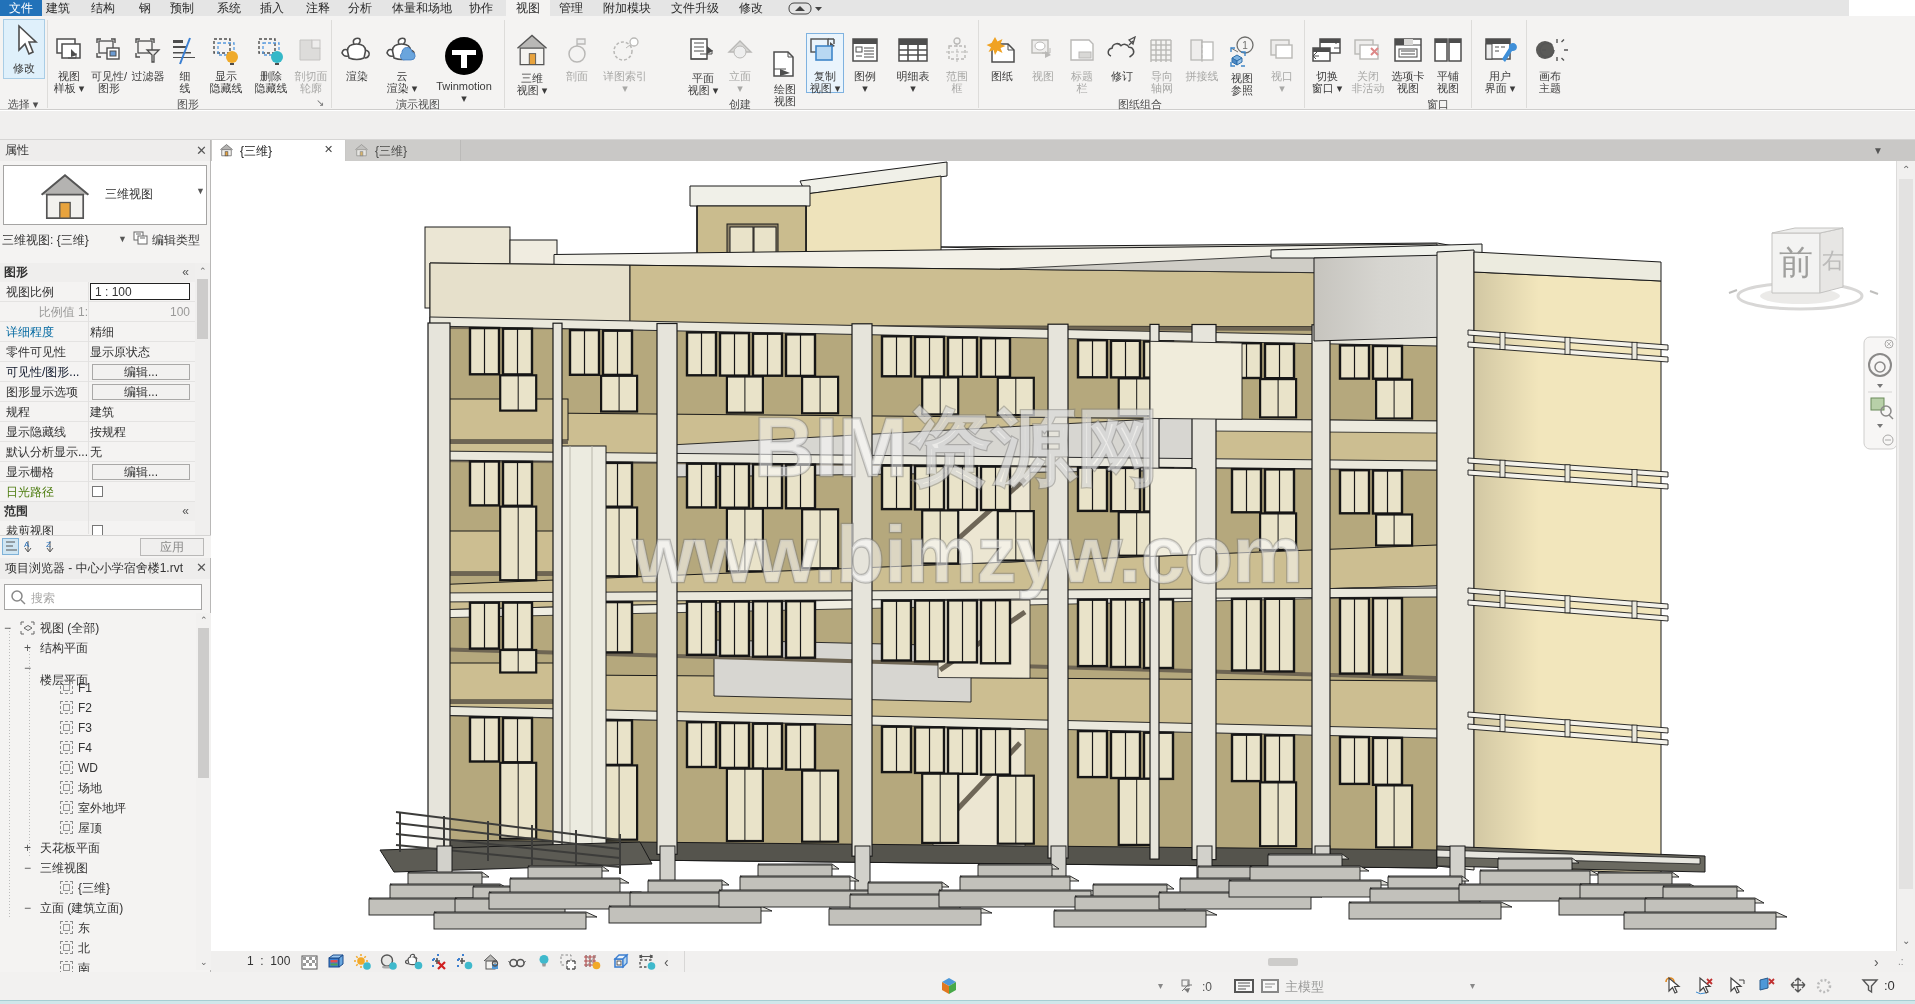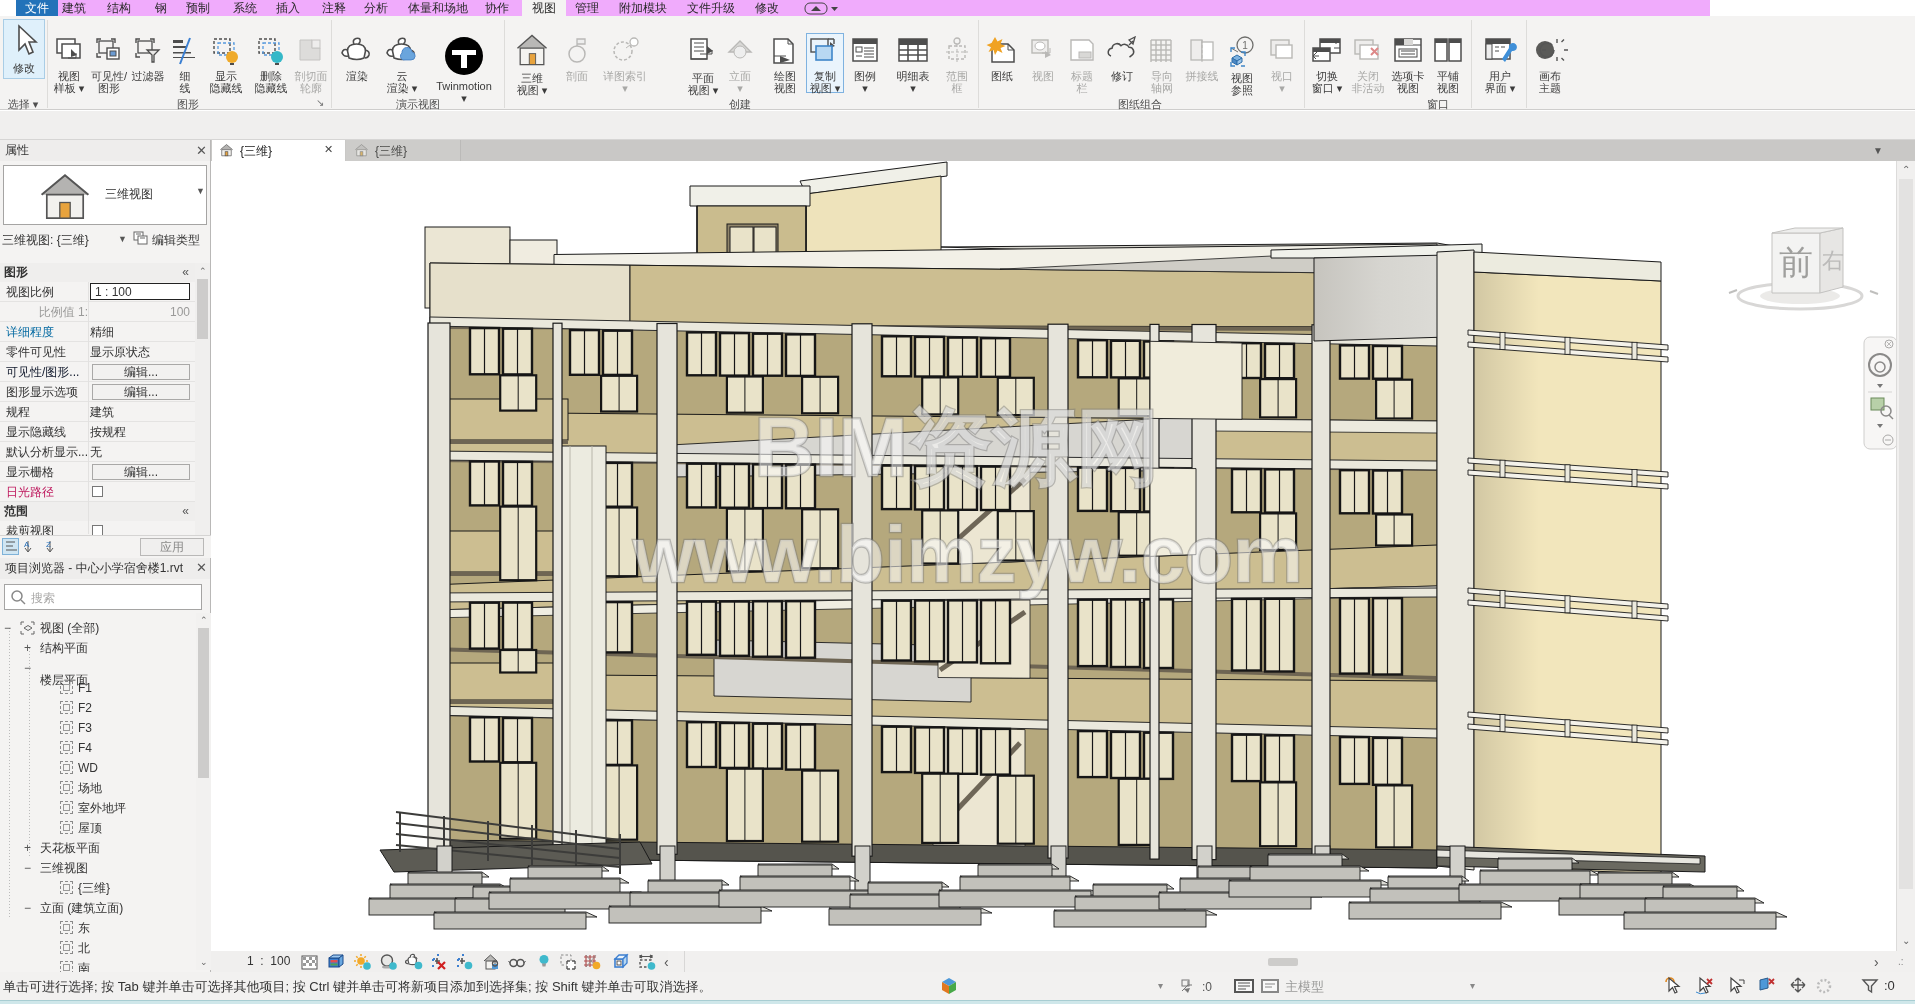--- a/index.html
+++ b/index.html
@@ -1,20 +1,20 @@
 <!DOCTYPE html>
 <html><head><meta charset="utf-8">
 <style>
 *{margin:0;padding:0;box-sizing:border-box;}
 html,body{width:1915px;height:1004px;overflow:hidden;background:#fff;
  font-family:"Liberation Sans",sans-serif;}
 .abs{position:absolute;}
 #app{position:relative;width:1915px;height:1004px;}
 
-#tabbar{left:16px;top:0;width:1694px;height:16px;background:#f0abfc;font-size:12px;color:#2b2b2b;}
+#tabbar{left:0;top:0;width:1849px;height:16px;background:#e5e5e5;font-size:12px;color:#2b2b2b;}
 .tab{position:absolute;top:0;height:16px;line-height:16px;white-space:nowrap;}
 #filetab{left:0;top:0;width:42px;height:16px;background:#2272b9;color:#fff;text-align:center;line-height:16px;font-size:12px;}
 #activetab{position:absolute;left:506px;top:0;width:44px;height:16px;background:#f4f3f2;text-align:center;line-height:16px;}
 
 #ribbon{left:0;top:16px;width:1915px;height:94px;background:#f4f3f2;border-bottom:1px solid #cecdcc;}
 .rsep{position:absolute;top:4px;width:1px;height:88px;background:#dddcda;}
 .glabel{position:absolute;top:81px;height:13px;font-size:11px;color:#4e4e4e;text-align:center;}
 .rbtn{position:absolute;font-size:11px;color:#3b3b3b;text-align:center;line-height:12px;}
 .rbtn .ric{margin:0 auto;}
 .gray{color:#a8a8a6;}
@@ -206,21 +206,21 @@
           </svg></div>
         <div style="margin-top:4px">平面<br>视图&nbsp;▾</div>
       </div>
       <div class="rbtn gray" style="left:720px;top:20px;width:40px;">
         <div class="ric"><svg width="30" height="30" viewBox="0 0 30 30">
             <path d="M4 16 L15 5 L26 16 Z" fill="#d9d8d6" stroke="#b9b8b6" stroke-width="1.4"></path>
             <path d="M15 16 m-6 0 a6 6 0 1 0 12 0 a6 6 0 1 0 -12 0" fill="#eee" stroke="#b9b8b6"></path>
           </svg></div>
         <div style="margin-top:2px">立面<br>▾</div>
       </div>
-      <div class="rbtn" style="left:764px;top:20px;width:42px;">
+      <div class="rbtn" style="left:764px;top:33px;width:42px;">
         <div class="ric"><svg width="30" height="30" viewBox="0 0 30 30">
             <path d="M4 3 h14 l5 5 v19 h-19 z" fill="#fff" stroke="#4d4d4d" stroke-width="1.5"></path>
             <path d="M18 3 v5 h5" fill="none" stroke="#4d4d4d"></path>
             <path d="M4 20 h12" stroke="#4d4d4d"></path>
             <path d="M10 20 l10 4 -10 3 z" fill="#4d4d4d"></path>
           </svg></div>
         <div style="margin-top:2px">绘图<br>视图</div>
       </div>
       <div style="position:absolute;left:806px;top:17px;width:38px;height:60px;border:1px solid #7fb2e0;background:#eaf4fc;"></div>
       <div class="rbtn" style="left:806px;top:20px;width:38px;">
@@ -462,21 +462,21 @@
         <div class="pname" style="color:#333">默认分析显示...</div>
         <div class="pval" style="color:#333">无</div>
       </div>
       <div class="gridline" style="top:321px;"></div>
       <div class="prow" style="top:322px;">
         <div class="pname" style="color:#333">显示栅格</div>
         <div class="pbtnv">编辑...</div>
       </div>
       <div class="gridline" style="top:341px;"></div>
       <div class="prow" style="top:342px;">
-        <div class="pname" style="color:#be185d">日光路径</div>
+        <div class="pname" style="color:#4d7c0f">日光路径</div>
         <div style="position:absolute;left:92px;top:4px;width:11px;height:11px;border:1px solid #777;background:#fff;"></div>
       </div>
       <div class="gridline" style="top:361px;"></div>
       <div class="sect" style="top:362px;">范围<span style="position:absolute;right:6px;font-weight:normal;color:#555;">«</span></div>
       <div class="prow" style="top:381px;">
         <div class="pname" style="color:#333">裁剪视图</div>
         <div style="position:absolute;left:92px;top:4px;width:11px;height:11px;border:1px solid #777;background:#fff;"></div>
       </div>
       <div class="gridline" style="top:400px;"></div>
       <div style="position:absolute;left:88px;top:142px;width:1px;height:252px;background:#e2e1e0;"></div>
@@ -1131,21 +1131,20 @@
     </div>
     <div id="hscroll" class="abs">
       <div style="position:absolute;left:-4px;top:3px;color:#555;font-size:14px;">‹</div>
       <div style="position:absolute;left:16px;top:0px;width:1px;height:21px;background:#d8d7d6;"></div>
       <div style="position:absolute;left:17px;top:2px;width:1183px;height:17px;background:#f1f0ef;"></div>
       <div style="position:absolute;left:600px;top:7px;width:30px;height:8px;background:#cdccca;border-radius:2px;"></div>
       <div style="position:absolute;left:1206px;top:3px;color:#555;font-size:14px;">›</div>
       <div style="position:absolute;left:1230px;top:5px;color:#888;font-size:10px;">.:</div>
     </div>
     <div id="statusbar" class="abs">
-      <div style="position:absolute;left:3px;top:6px;">单击可进行选择; 按 Tab 键并单击可选择其他项目; 按 Ctrl 键并单击可将新项目添加到选择集; 按 Shift 键并单击可取消选择。</div>
       <svg style="position:absolute;left:940px;top:5px;" width="18" height="18" viewBox="0 0 18 18">
         <polygon points="9,1 16,5 9,9 2,5" fill="#4d98d8"></polygon>
         <polygon points="2,5 9,9 9,17 2,13" fill="#e07820"></polygon>
         <polygon points="16,5 9,9 9,17 16,13" fill="#48a848"></polygon>
       </svg>
       <div style="position:absolute;left:1158px;top:8px;color:#888;font-size:10px;">▾</div>
       <svg style="position:absolute;left:1180px;top:5px;" width="40" height="18">
         <path d="M2 14 L8 8 M8 8 l0 -4 m0 4 l4 0" stroke="#777" fill="none"></path>
         <rect x="2" y="3" width="7" height="6" fill="none" stroke="#777"></rect>
         <path d="M4 12 l4 4 2-5" fill="#777"></path>

